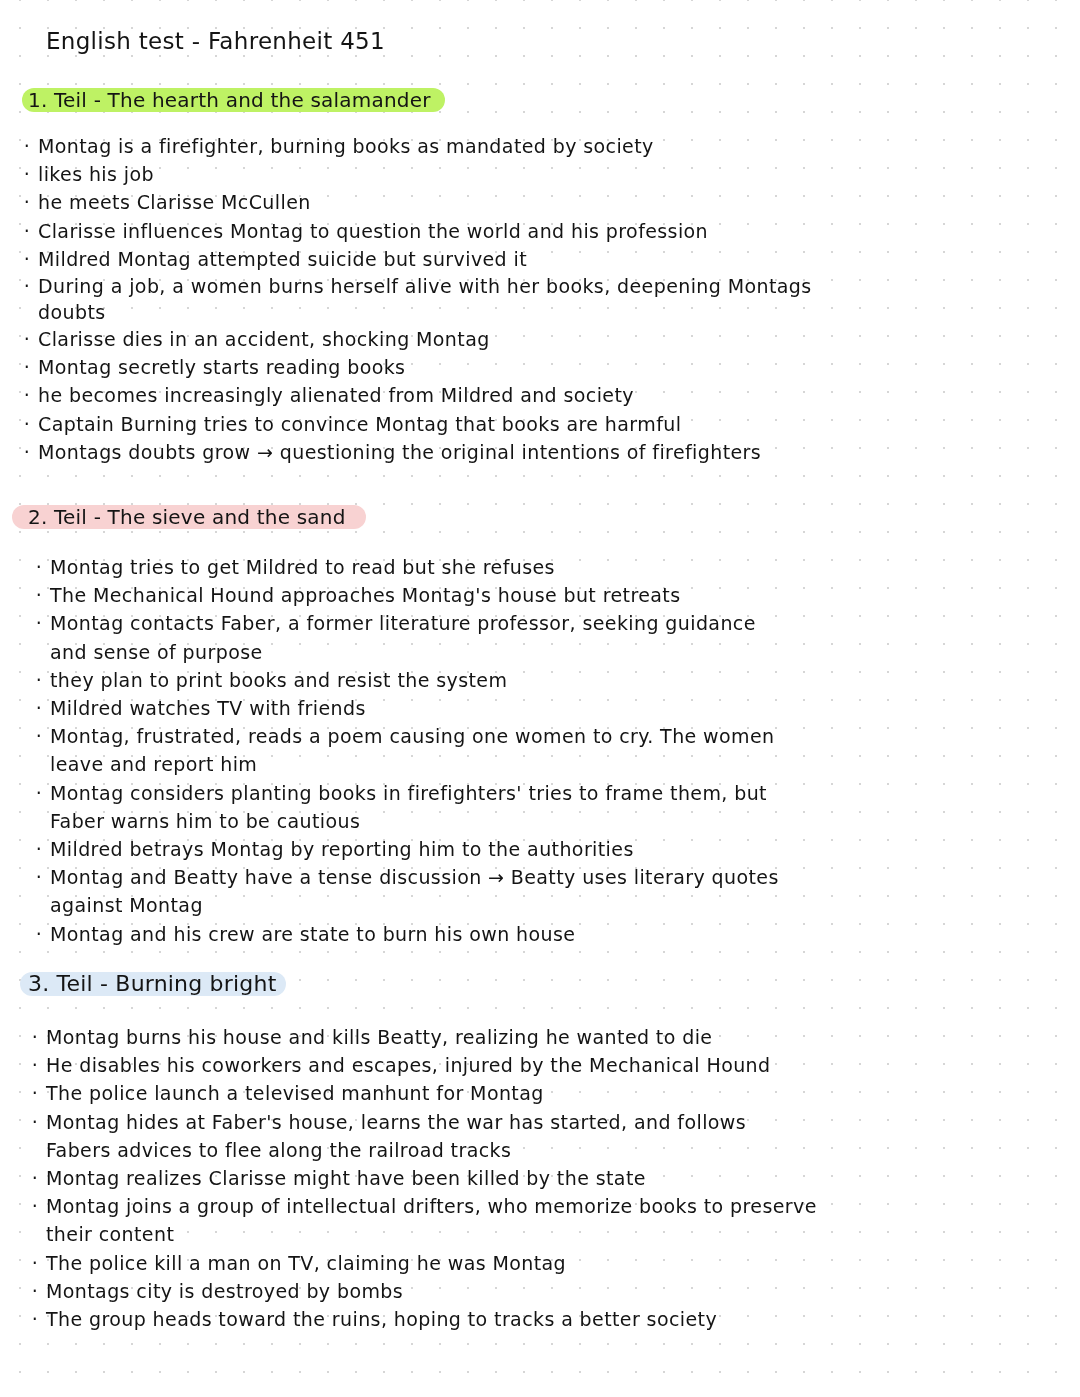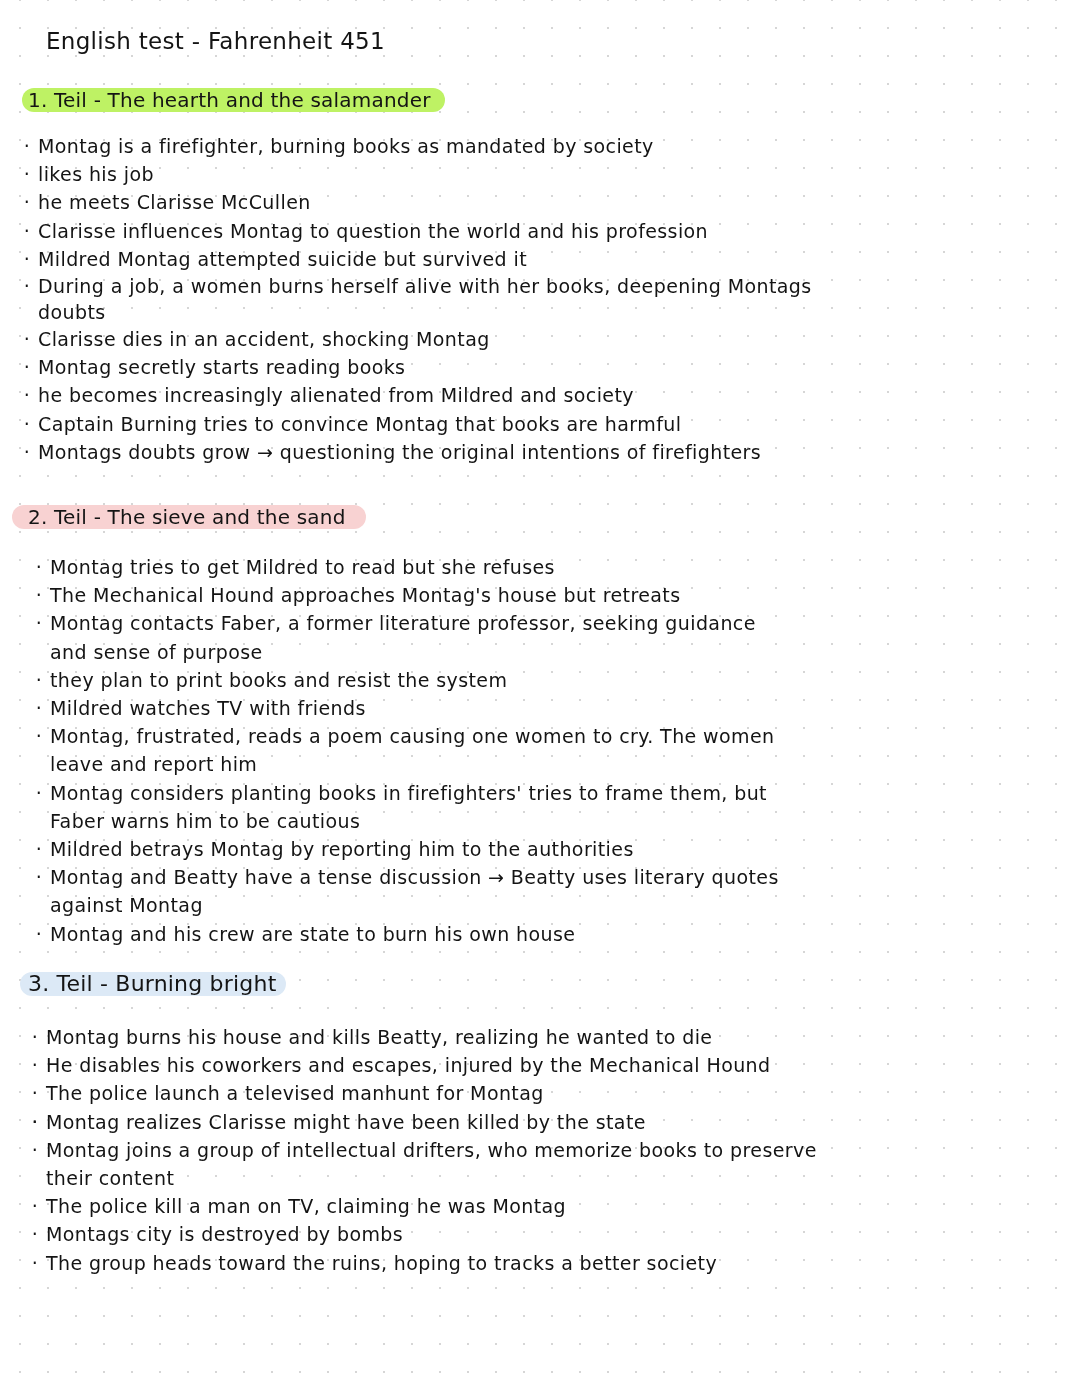--- a/index.html
+++ b/index.html
@@ -116,21 +116,22 @@
       <li><span class="bullet">·</span><span>Montag and his crew are state to burn his own house</span></li>
     </ul>
   </section>
 
   <section>
     <h2 class="heading h3" style="background:#dce9f6;">3. Teil - Burning bright</h2>
     <ul class="items s3">
       <li><span class="bullet">·</span><span>Montag burns his house and kills Beatty, realizing he wanted to die</span></li>
       <li><span class="bullet">·</span><span>He disables his coworkers and escapes, injured by the Mechanical Hound</span></li>
       <li><span class="bullet">·</span><span>The police launch a televised manhunt for Montag</span></li>
-      <li><span class="bullet">·</span></li>
+      <li><span class="bullet">·</span><span>Montag hides at Faber's house, learns the war has started, and follows
+Fabers advices to flee along the railroad tracks</span></li>
       <li><span class="bullet">·</span><span>Montag realizes Clarisse might have been killed by the state</span></li>
       <li><span class="bullet">·</span><span>Montag joins a group of intellectual drifters, who memorize books to preserve
 their content</span></li>
       <li><span class="bullet">·</span><span>The police kill a man on TV, claiming he was Montag</span></li>
       <li><span class="bullet">·</span><span>Montags city is destroyed by bombs</span></li>
       <li><span class="bullet">·</span><span>The group heads toward the ruins, hoping to tracks a better society</span></li>
     </ul>
   </section>
 
 </div>

